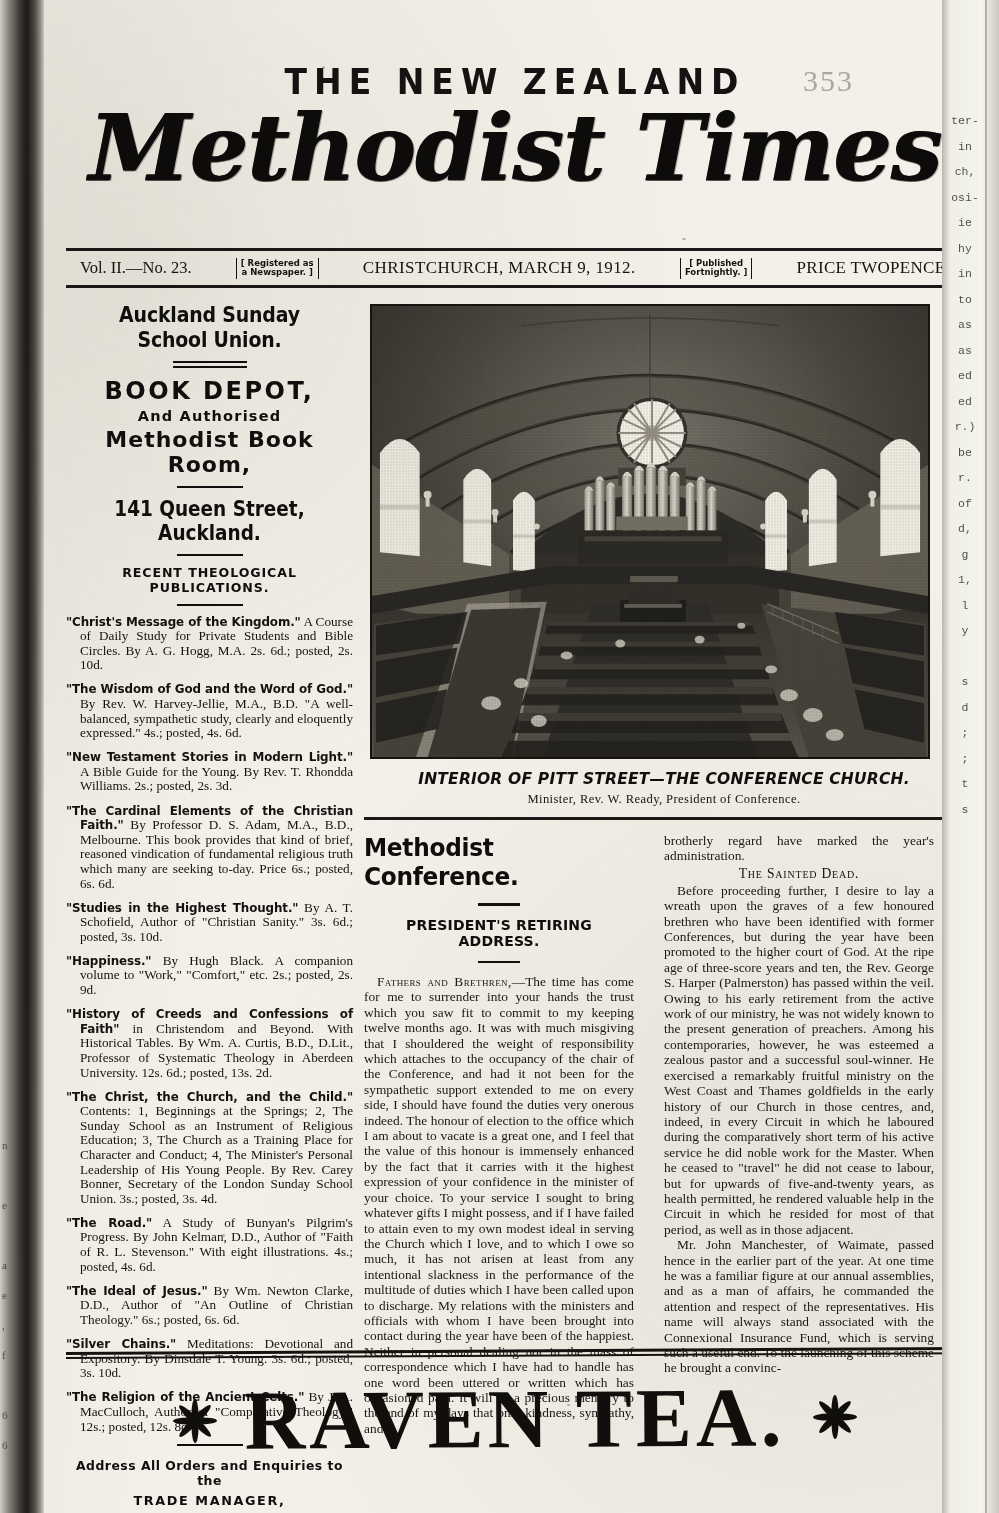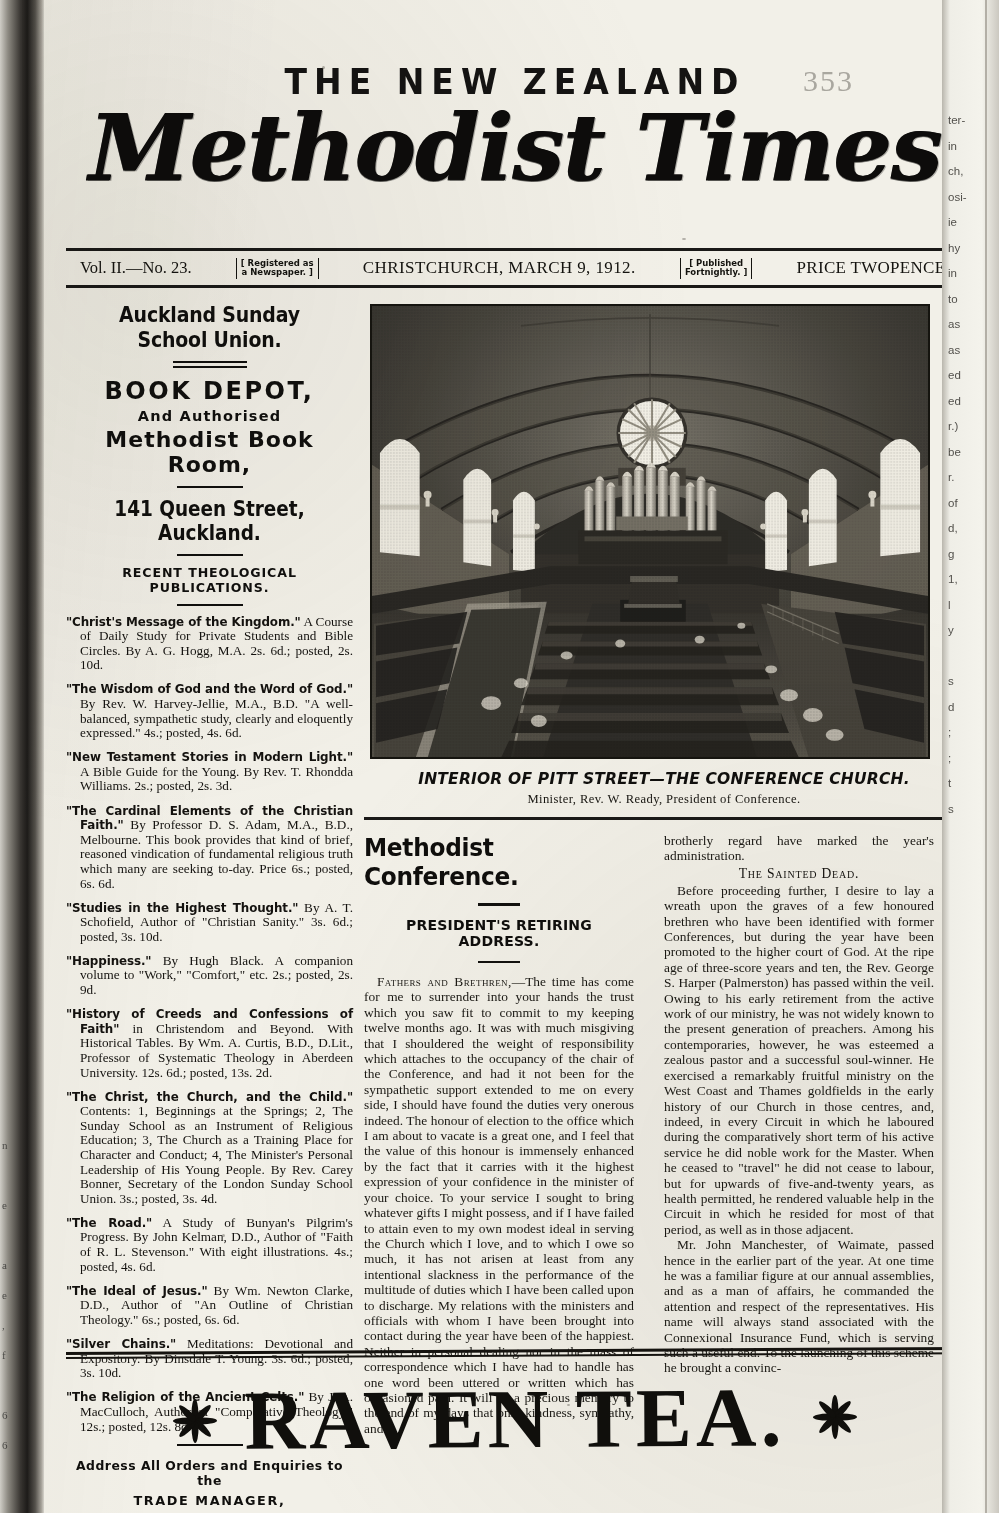--- a/index.html
+++ b/index.html
@@ -34,22 +34,22 @@
     opacity:.75;font-family:"Liberation Serif",serif;
   }
   #gutterfrag div{height:30px;overflow:hidden;}
   
   #rightedge{
     position:absolute;left:942px;top:0;width:57px;height:1513px;z-index:40;
     background:linear-gradient(90deg,#b9b6ad 0%,#efeee7 14%,#f4f3ec 70%,#cbc8c0 100%);
   }
   #edgecol{
     position:absolute;left:948px;top:108px;width:34px;z-index:46;
-    text-align:left;font-size:11.5px;line-height:25.5px;color:#35332f;
-    font-family:Liberation Sans, sans-serif;opacity:.85;
+    text-align:center;font-size:11.5px;line-height:25.5px;color:#35332f;
+    font-family:Liberation Mono, monospace;opacity:.85;
   }
   #edgecol div{height:25.5px;overflow:hidden;white-space:nowrap;}
   #edgerule{position:absolute;left:985px;top:0;width:2px;height:1513px;background:#b3afa6;z-index:46;}
 
   
   #masthead{position:absolute;left:44px;top:0;width:898px;z-index:10;}
   .mh-super{
     text-align:center;margin-top:62px;
     font-family:"DejaVu Sans",sans-serif;font-weight:700;
     font-size:33px;letter-spacing:7px;color:#141312;

